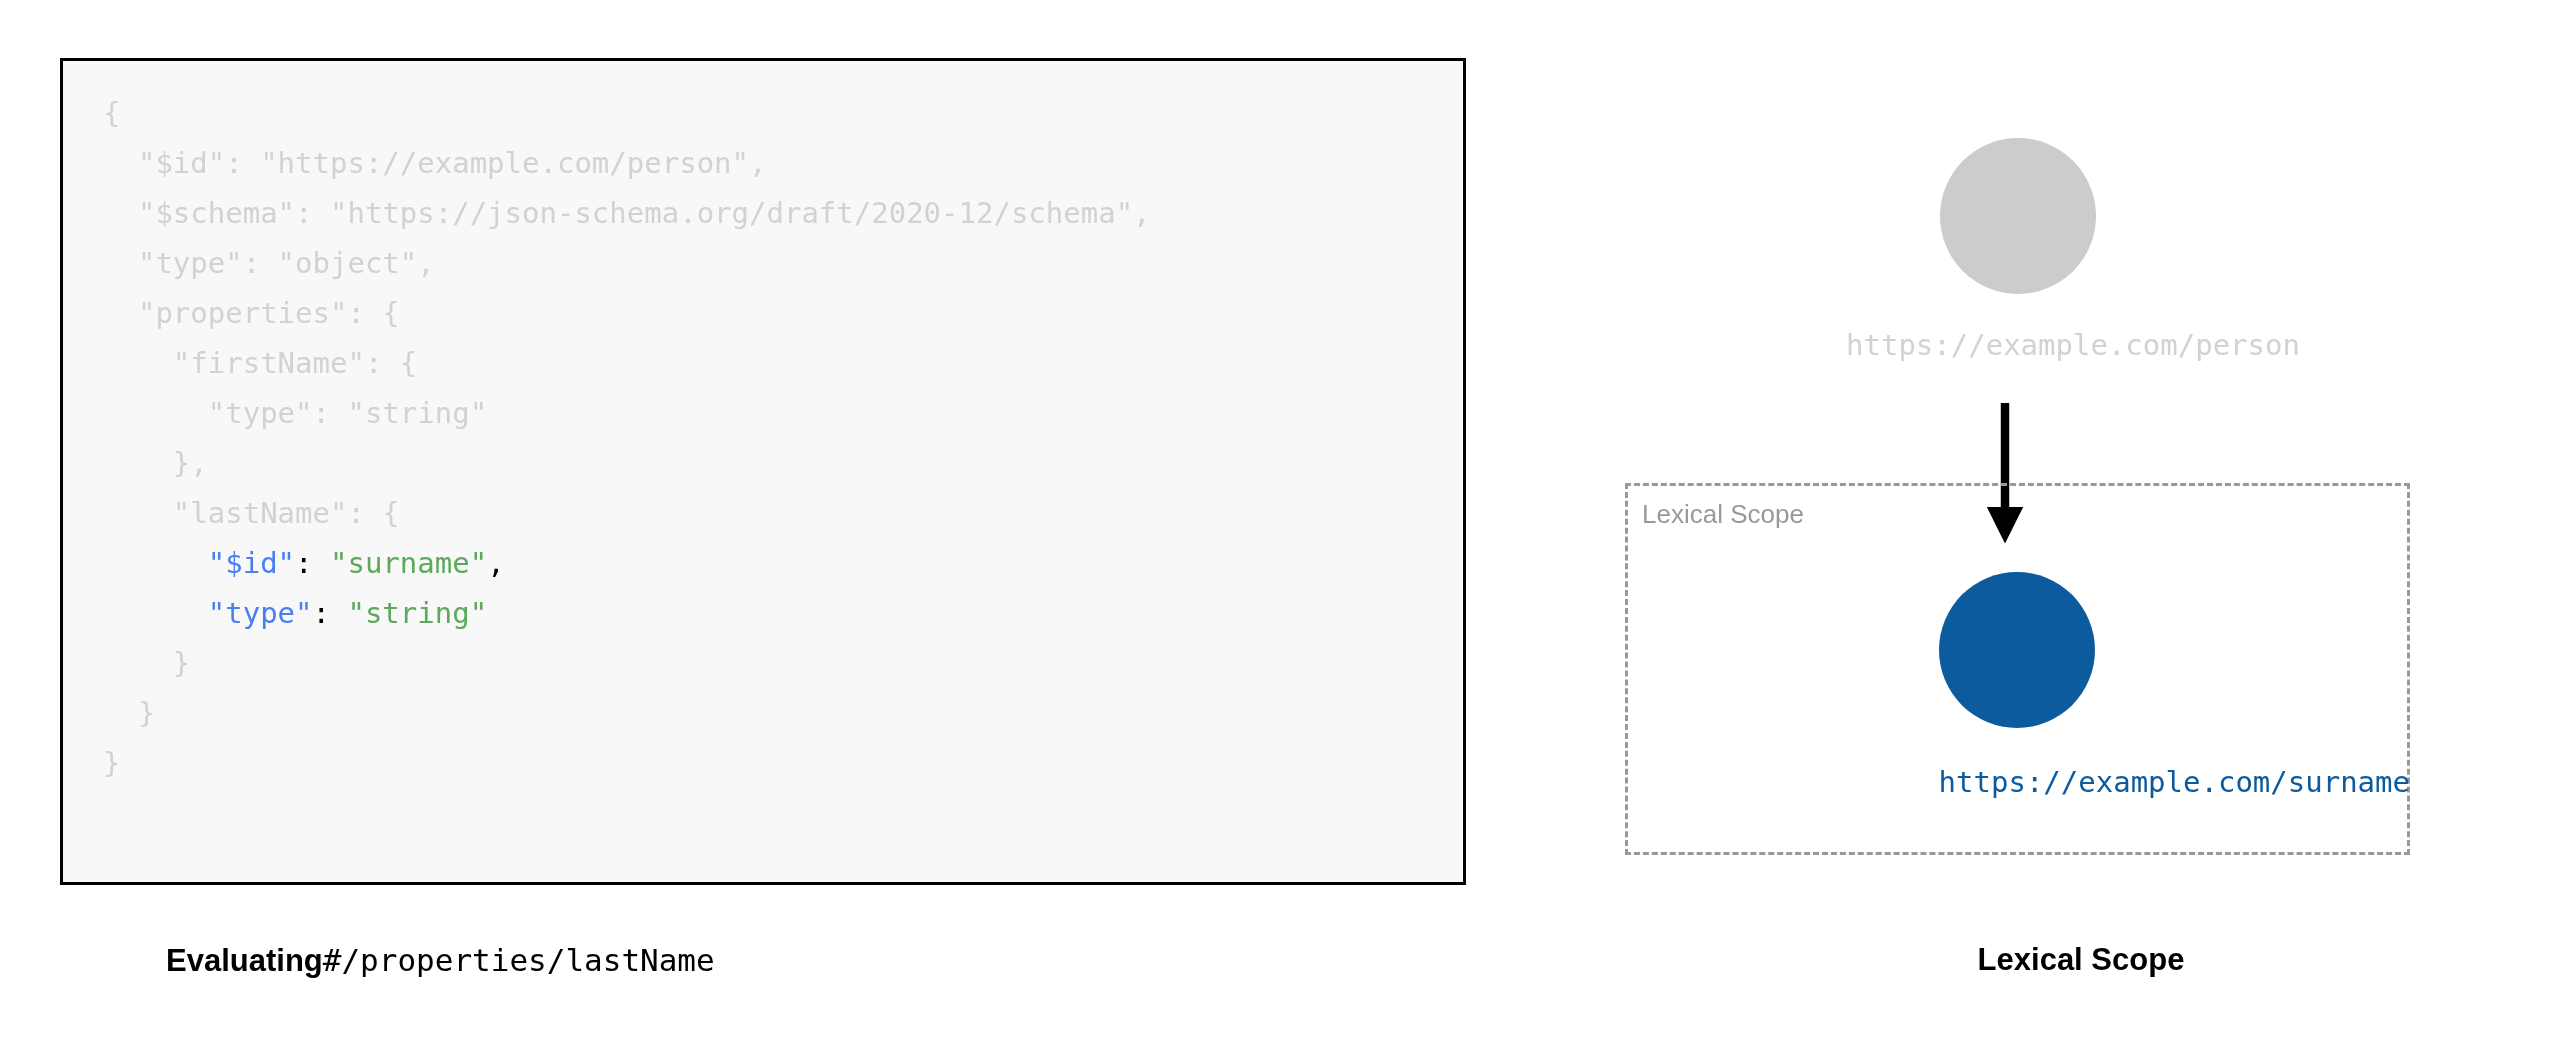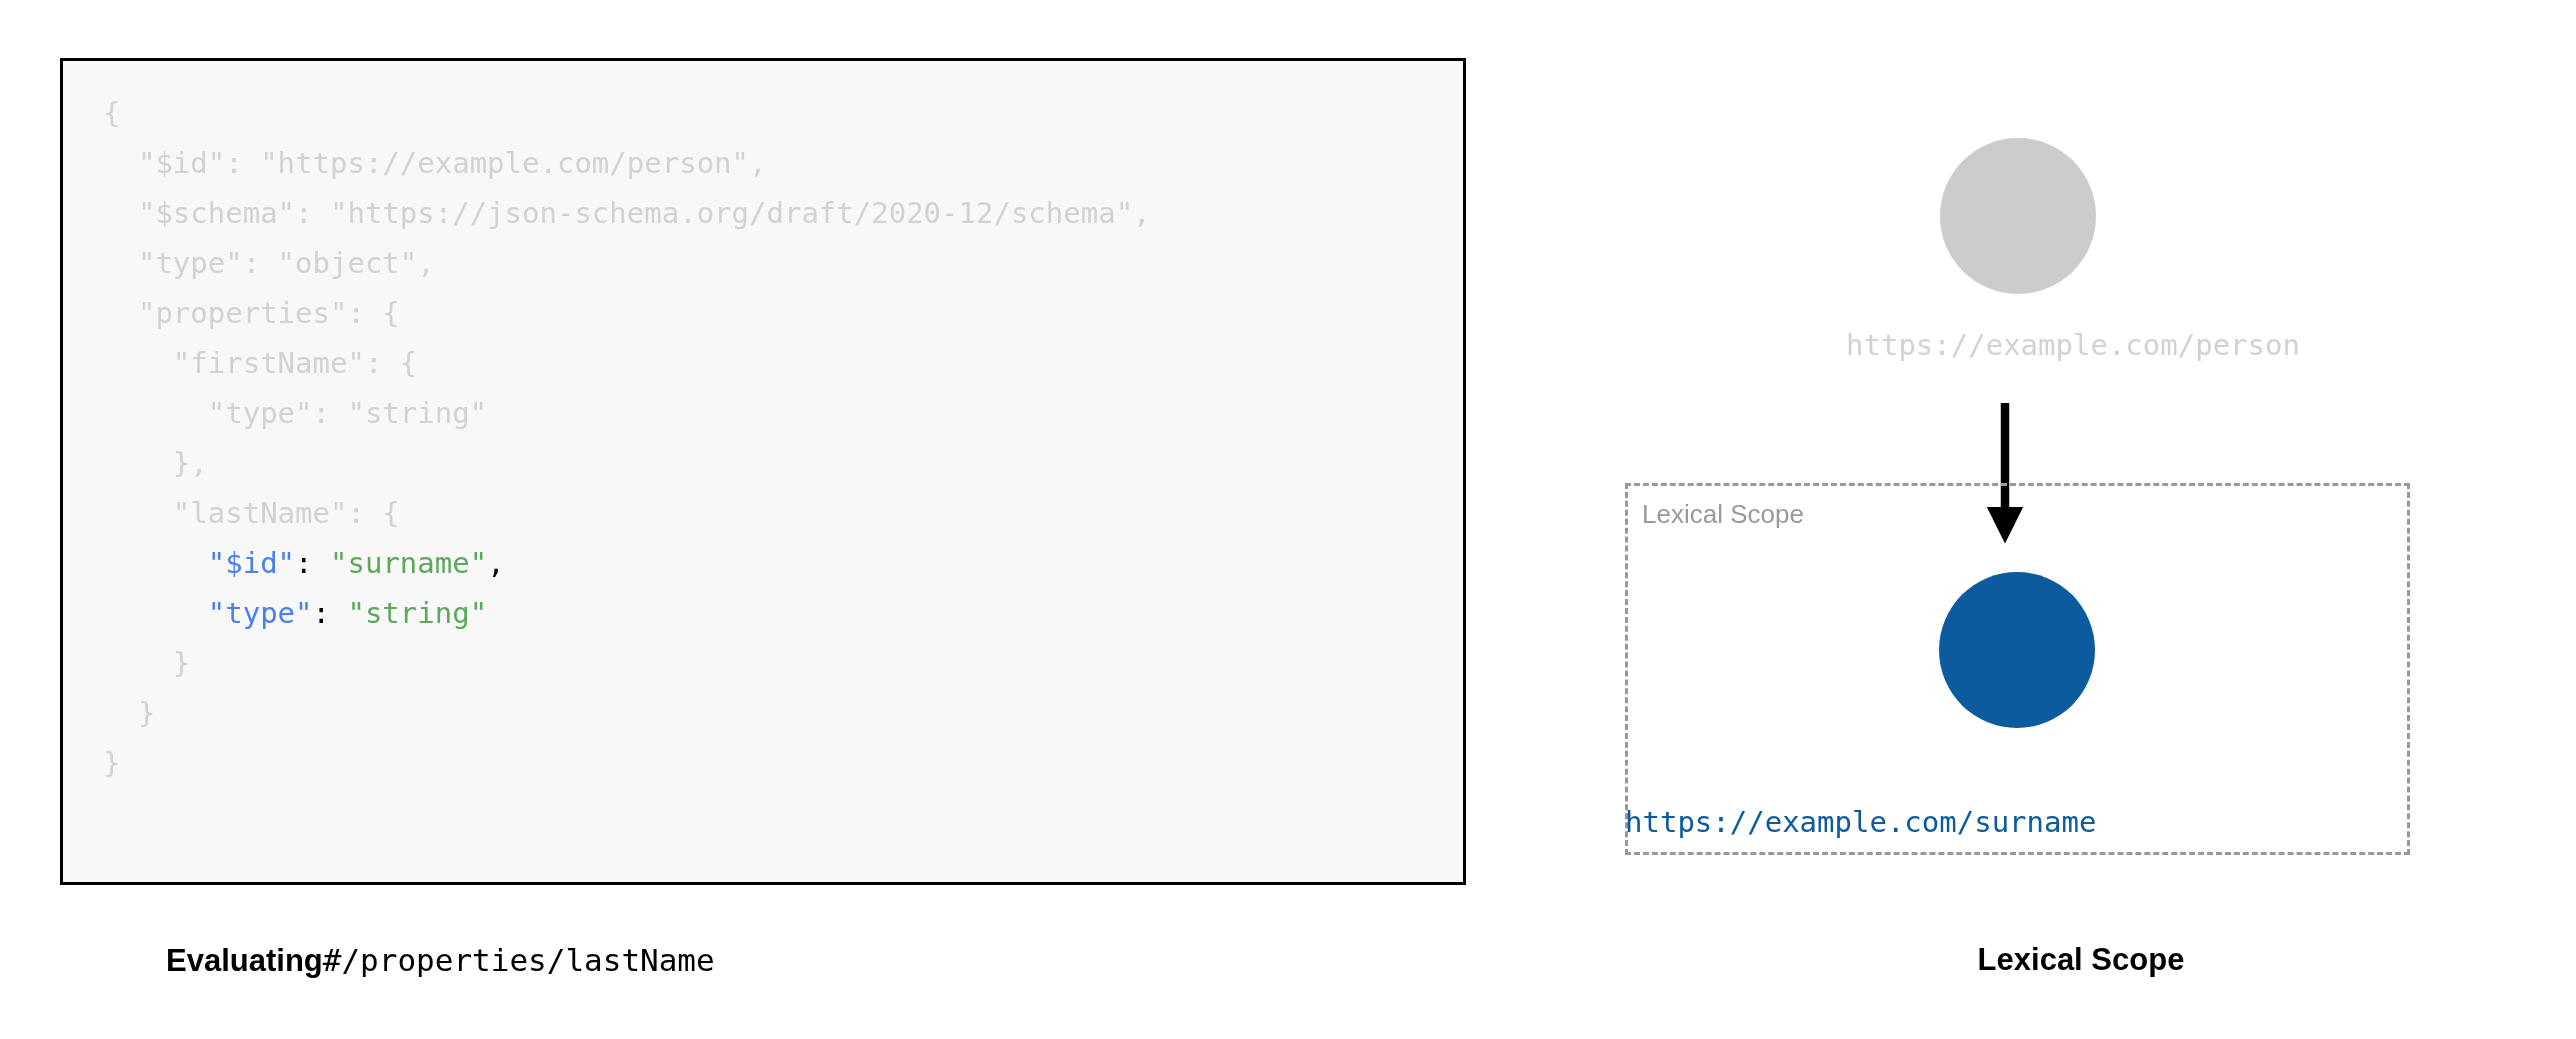--- a/index.html
+++ b/index.html
@@ -140,26 +140,25 @@
     height: 156px;
     border-radius: 50%;
     background: #0b5b9e;
   }
 
   #scoped-node-label {
     position: absolute;
     left: 79px;
     top: 765px;
     width: 785px;
-    text-align: left;
+    text-align: right;
     font-family: "DejaVu Sans Mono", "Liberation Mono", monospace;
     font-size: 29px;
     color: #0b5b9e;
     white-space: nowrap;
-    margin-top: 40px;
   }
 
   #right-caption {
     left: 0;
     top: 942px;
     width: 1030px;
     text-align: center;
   }
 </style>
 </head>

